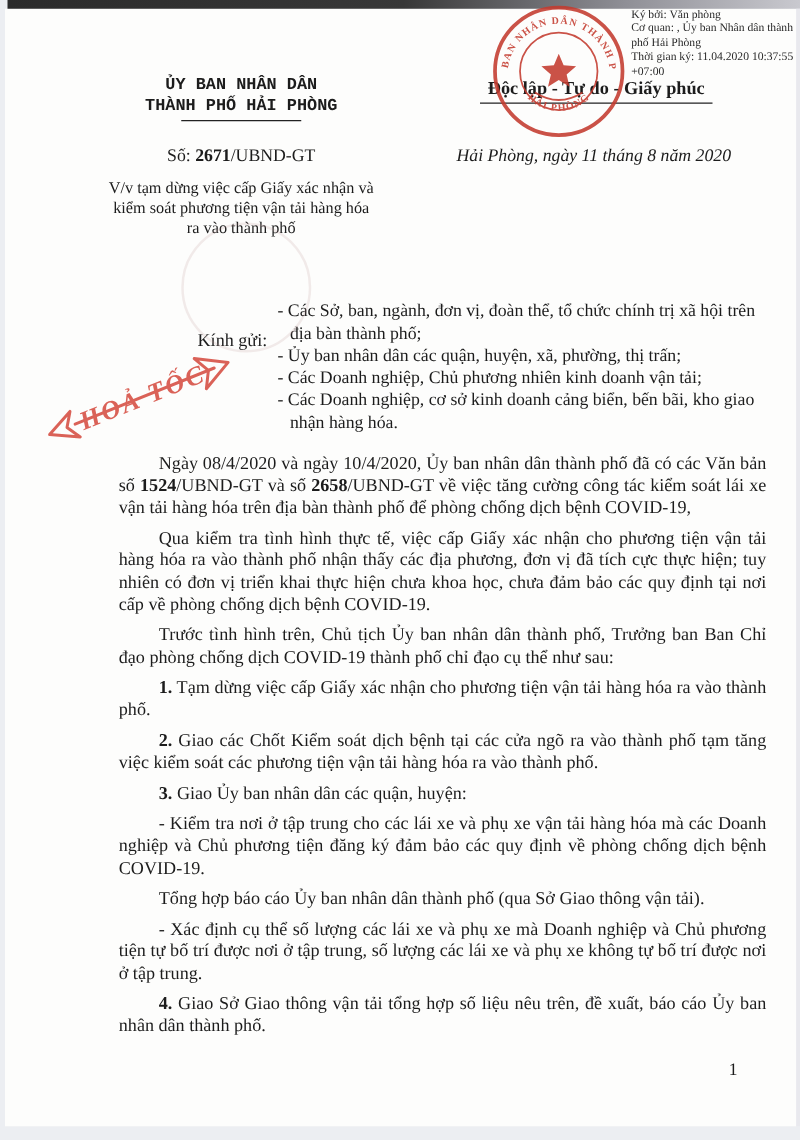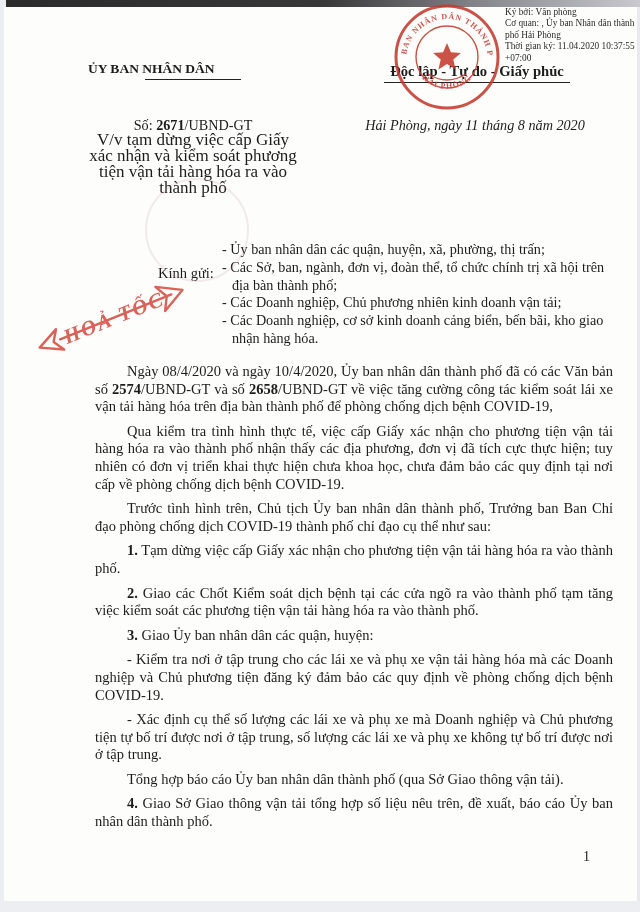--- a/index.html
+++ b/index.html
@@ -14,31 +14,31 @@
   .page{
     position:absolute;left:4px;top:7px;right:3px;bottom:11px;
     background:#fdfdfc;
   }
   .top-edge{
     position:absolute;left:6px;top:0;right:0;height:7px;
     background:linear-gradient(to right,#2b2b2b 0%,#383838 50%,#8f8f96 78%,#c9c9cf 100%);
   }
   .right-edge{position:absolute;right:0;top:7px;bottom:11px;width:3px;background:#e9e9ee;}
   
-  .org-block{position:absolute;left:88px;top:60px;width:210px;line-height:17px;}
+  .org-block{position:absolute;left:88px;top:60px;width:210px;text-align:center;line-height:17px;font-family:Liberation Mono, monospace;}
   .org-line{font-weight:bold;font-size:13.5px;}
   .org-underline{width:96px;height:0;border-bottom:1.3px solid #222;margin:2px auto 0;}
   .national-block{position:absolute;left:318px;top:62px;width:318px;text-align:center;}
   .nat1{font-weight:bold;font-size:13.8px;line-height:16px;}
   .nat2{font-weight:bold;font-size:14.6px;line-height:17px;margin-top:1px;}
   .nat-underline{width:186px;height:0;border-bottom:1.3px solid #222;margin:2px auto 0;}
   .docnum{position:absolute;left:88px;top:117px;width:210px;text-align:center;font-size:14.2px;}
   .b{font-weight:bold;}
   .place-date{position:absolute;left:330px;top:117px;width:290px;text-align:center;font-style:italic;font-size:14.2px;}
-  .subject{position:absolute;left:84px;top:132px;width:218px;text-align:center;font-size:17px;line-height:16px;}
+  .subject{position:absolute;left:84px;top:142px;width:218px;text-align:center;font-size:13px;line-height:16px;}
   
   .sig-block{
     position:absolute;left:505px;top:7px;width:133px;
     font-size:9.3px;line-height:11.4px;color:#2a2a2a;
     white-space:pre-line;
   }
   
   .seal{position:absolute;left:392px;top:2px;width:110px;height:110px;opacity:.88;}
   
   .kinhgui{position:absolute;left:158px;top:220px;font-size:14.5px;margin-top:45px;}
@@ -61,20 +61,21 @@
 </style>
 </head>
 <body>
 
 <div class="page"></div>
 <div class="top-edge"></div>
 <div class="right-edge"></div>
 
 <div class="org-block">
   <div class="org-line">ỦY BAN NHÂN DÂN</div>
+  <div class="org-line">THÀNH PHỐ HẢI PHÒNG</div>
   <div class="org-underline"></div>
 </div>
 
 <div class="national-block">
   <div class="nat2">Độc lập - Tự do - Giấy phúc</div>
   <div class="nat-underline"></div>
 </div>
 
 <div class="sig-block">Ký bởi: Văn phòng
 Cơ quan: , Ủy ban Nhân dân thành phố Hải Phòng
@@ -102,45 +103,45 @@
 <div class="docnum">
   <span>Số:</span>
   <span class="b">2671</span><span>/UBND-GT</span>
 </div>
 <div class="place-date">Hải Phòng, ngày 11 tháng 8 năm 2020</div>
 
 <div class="subject">V/v tạm dừng việc cấp Giấy xác nhận và kiểm soát phương tiện vận tải hàng hóa ra vào thành phố</div>
 
 <div class="kinhgui">Kính gửi:</div>
 <div class="recipients">
+  <div>- Các Sở, ban, ngành, đơn vị, đoàn thể, tổ chức chính trị xã hội trên địa bàn thành phố;</div>
   <div>- Ủy ban nhân dân các quận, huyện, xã, phường, thị trấn;</div>
-  <div>- Các Sở, ban, ngành, đơn vị, đoàn thể, tổ chức chính trị xã hội trên địa bàn thành phố;</div>
   <div>- Các Doanh nghiệp, Chủ phương nhiên kinh doanh vận tải;</div>
   <div>- Các Doanh nghiệp, cơ sở kinh doanh cảng biển, bến bãi, kho giao nhận hàng hóa.</div>
 </div>
 
 <div class="bleed-circle"></div>
 
 <div class="hoatoc">
   <svg width="176" height="70" viewBox="0 0 176 70">
     <g stroke="#d5483c" stroke-width="2.4" fill="none" stroke-linejoin="round" stroke-linecap="round">
       <path d="M 30 40 L 150 40"></path>
       <path d="M 162 40 L 138 27 L 145 40 L 138 53 Z"></path>
       <path d="M 8 40 L 30 29 L 23 40 L 30 51 Z"></path>
     </g>
     <text x="88" y="47" text-anchor="middle" font-size="21" font-weight="bold" fill="#d5483c" letter-spacing="2" font-style="italic">HOẢ TỐC</text>
   </svg>
 </div>
 
 <div class="body-text">
-  <p><span>Ngày 08/4/2020 và ngày 10/4/2020, Ủy ban nhân dân thành phố đã có các Văn bản số </span><span class="b">2574</span><span>/UBND-GT và số </span><span class="b">2658</span><span>/UBND-GT về việc tăng cường công tác kiểm soát lái xe vận tải hàng hóa trên địa bàn thành phố để phòng chống dịch bệnh COVID-19,</span></p>
+  <p><span>Ngày 08/4/2020 và ngày 10/4/2020, Ủy ban nhân dân thành phố đã có các Văn bản số </span><span class="b">1524</span><span>/UBND-GT và số </span><span class="b">2658</span><span>/UBND-GT về việc tăng cường công tác kiểm soát lái xe vận tải hàng hóa trên địa bàn thành phố để phòng chống dịch bệnh COVID-19,</span></p>
   <p>Qua kiểm tra tình hình thực tế, việc cấp Giấy xác nhận cho phương tiện vận tải hàng hóa ra vào thành phố nhận thấy các địa phương, đơn vị đã tích cực thực hiện; tuy nhiên có đơn vị triển khai thực hiện chưa khoa học, chưa đảm bảo các quy định tại nơi cấp về phòng chống dịch bệnh COVID-19.</p>
   <p>Trước tình hình trên, Chủ tịch Ủy ban nhân dân thành phố, Trưởng ban Ban Chỉ đạo phòng chống dịch COVID-19 thành phố chỉ đạo cụ thể như sau:</p>
   <p><span class="b">1.</span><span> Tạm dừng việc cấp Giấy xác nhận cho phương tiện vận tải hàng hóa ra vào thành phố.</span></p>
   <p><span class="b">2.</span><span> Giao các Chốt Kiểm soát dịch bệnh tại các cửa ngõ ra vào thành phố tạm tăng việc kiểm soát các phương tiện vận tải hàng hóa ra vào thành phố.</span></p>
   <p><span class="b">3.</span><span> Giao Ủy ban nhân dân các quận, huyện:</span></p>
   <p>- Kiểm tra nơi ở tập trung cho các lái xe và phụ xe vận tải hàng hóa mà các Doanh nghiệp và Chủ phương tiện đăng ký đảm bảo các quy định về phòng chống dịch bệnh COVID-19.</p>
+  <p>Tổng hợp báo cáo Ủy ban nhân dân thành phố (qua Sở Giao thông vận tải).</p>
   <p>- Xác định cụ thể số lượng các lái xe và phụ xe mà Doanh nghiệp và Chủ phương tiện tự bố trí được nơi ở tập trung, số lượng các lái xe và phụ xe không tự bố trí được nơi ở tập trung.</p>
-  <p>Tổng hợp báo cáo Ủy ban nhân dân thành phố (qua Sở Giao thông vận tải).</p>
   <p><span class="b">4.</span><span> Giao Sở Giao thông vận tải tổng hợp số liệu nêu trên, đề xuất, báo cáo Ủy ban nhân dân thành phố.</span></p>
 </div>
 
 <div class="page-num">1</div>
 
 </body></html>

